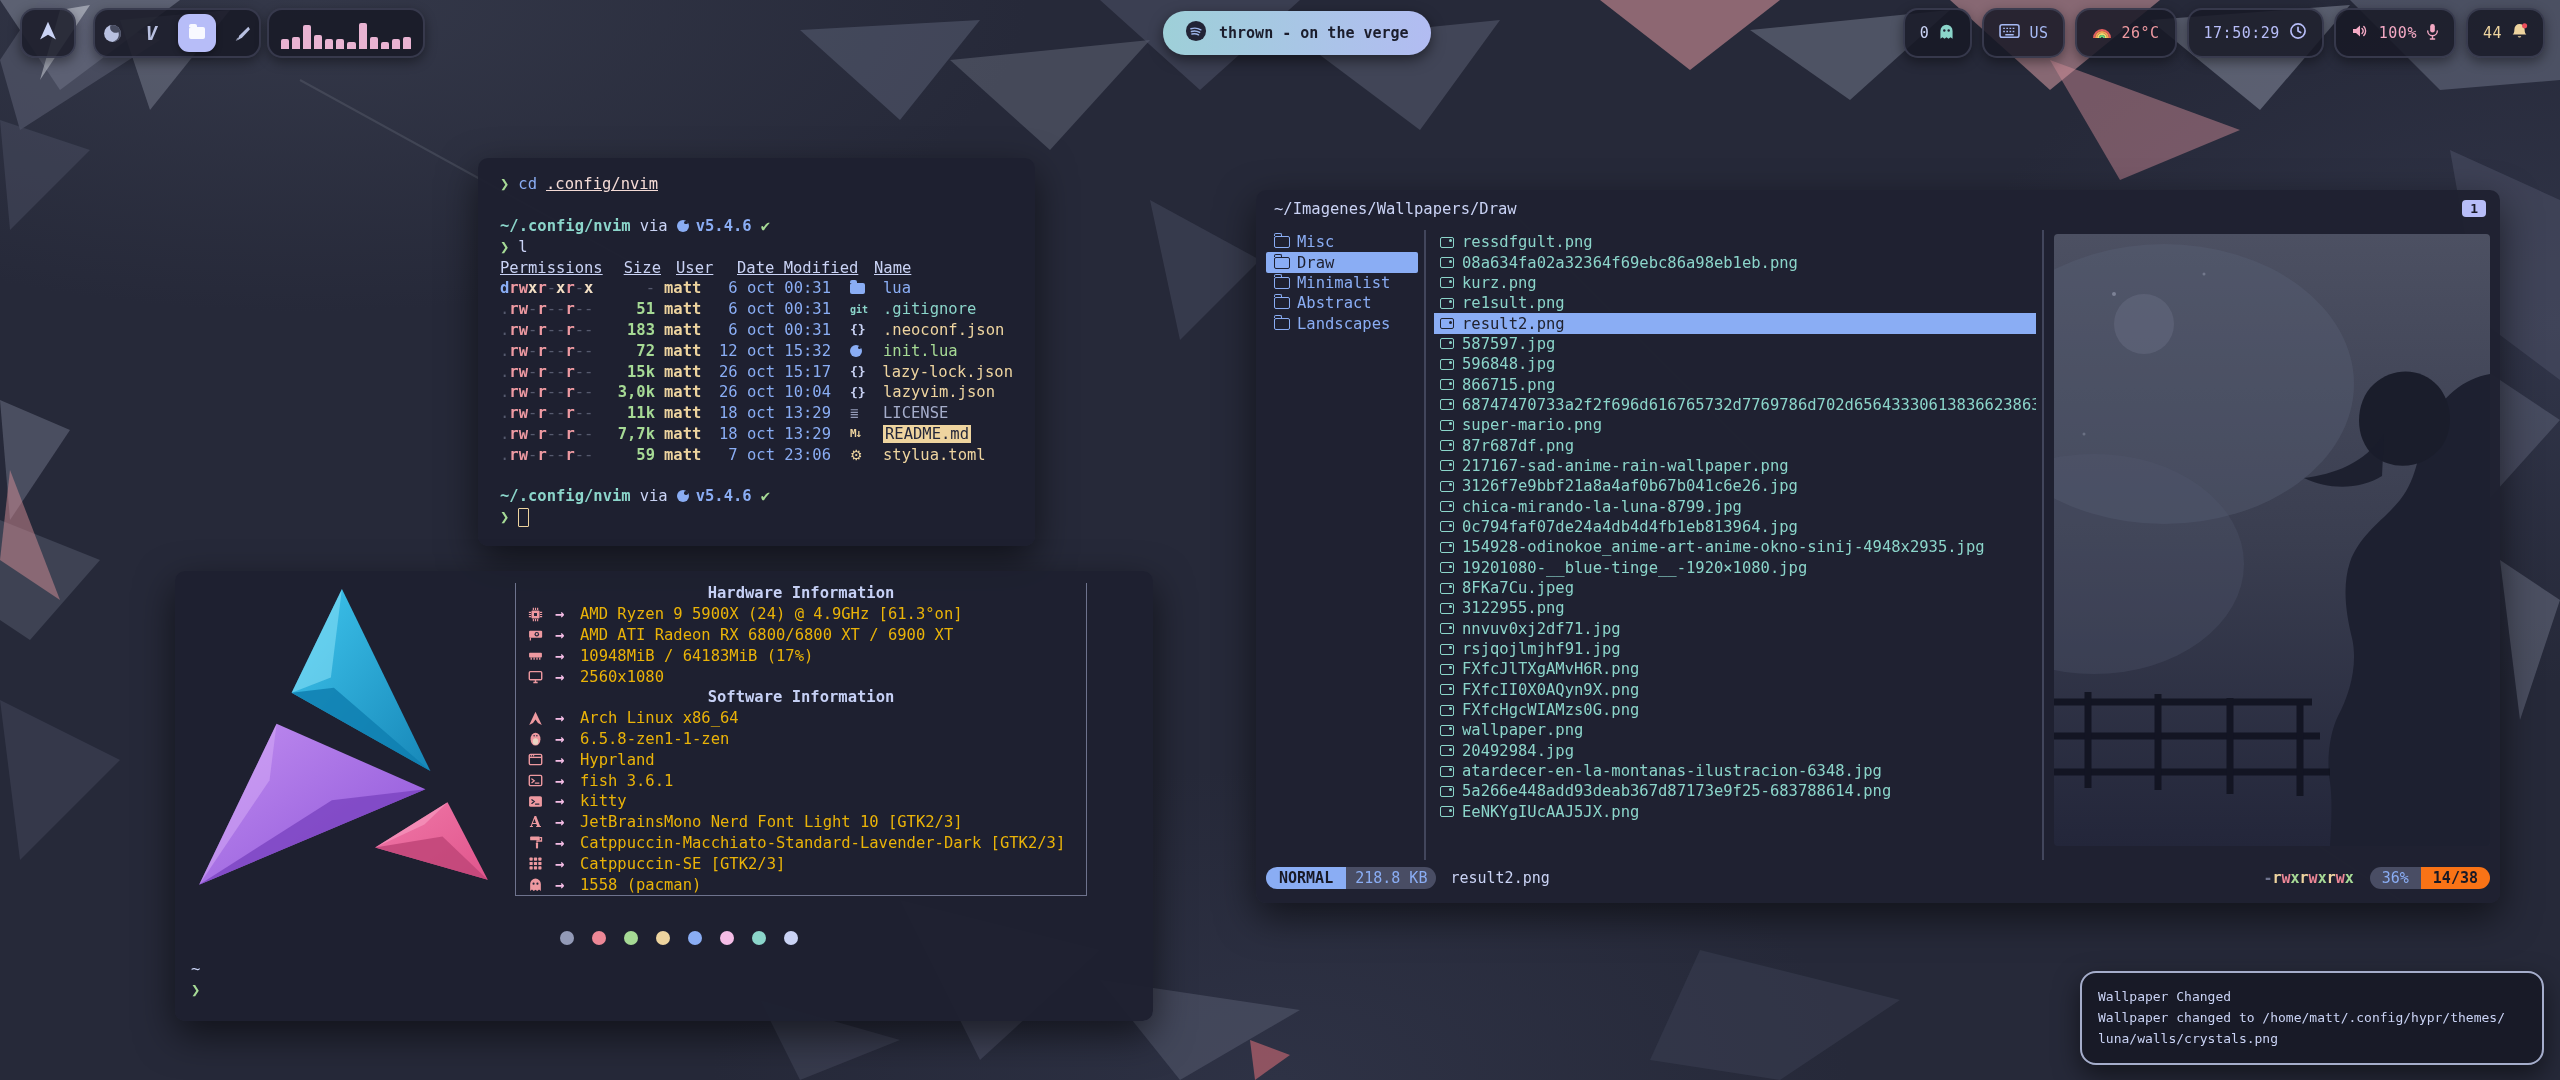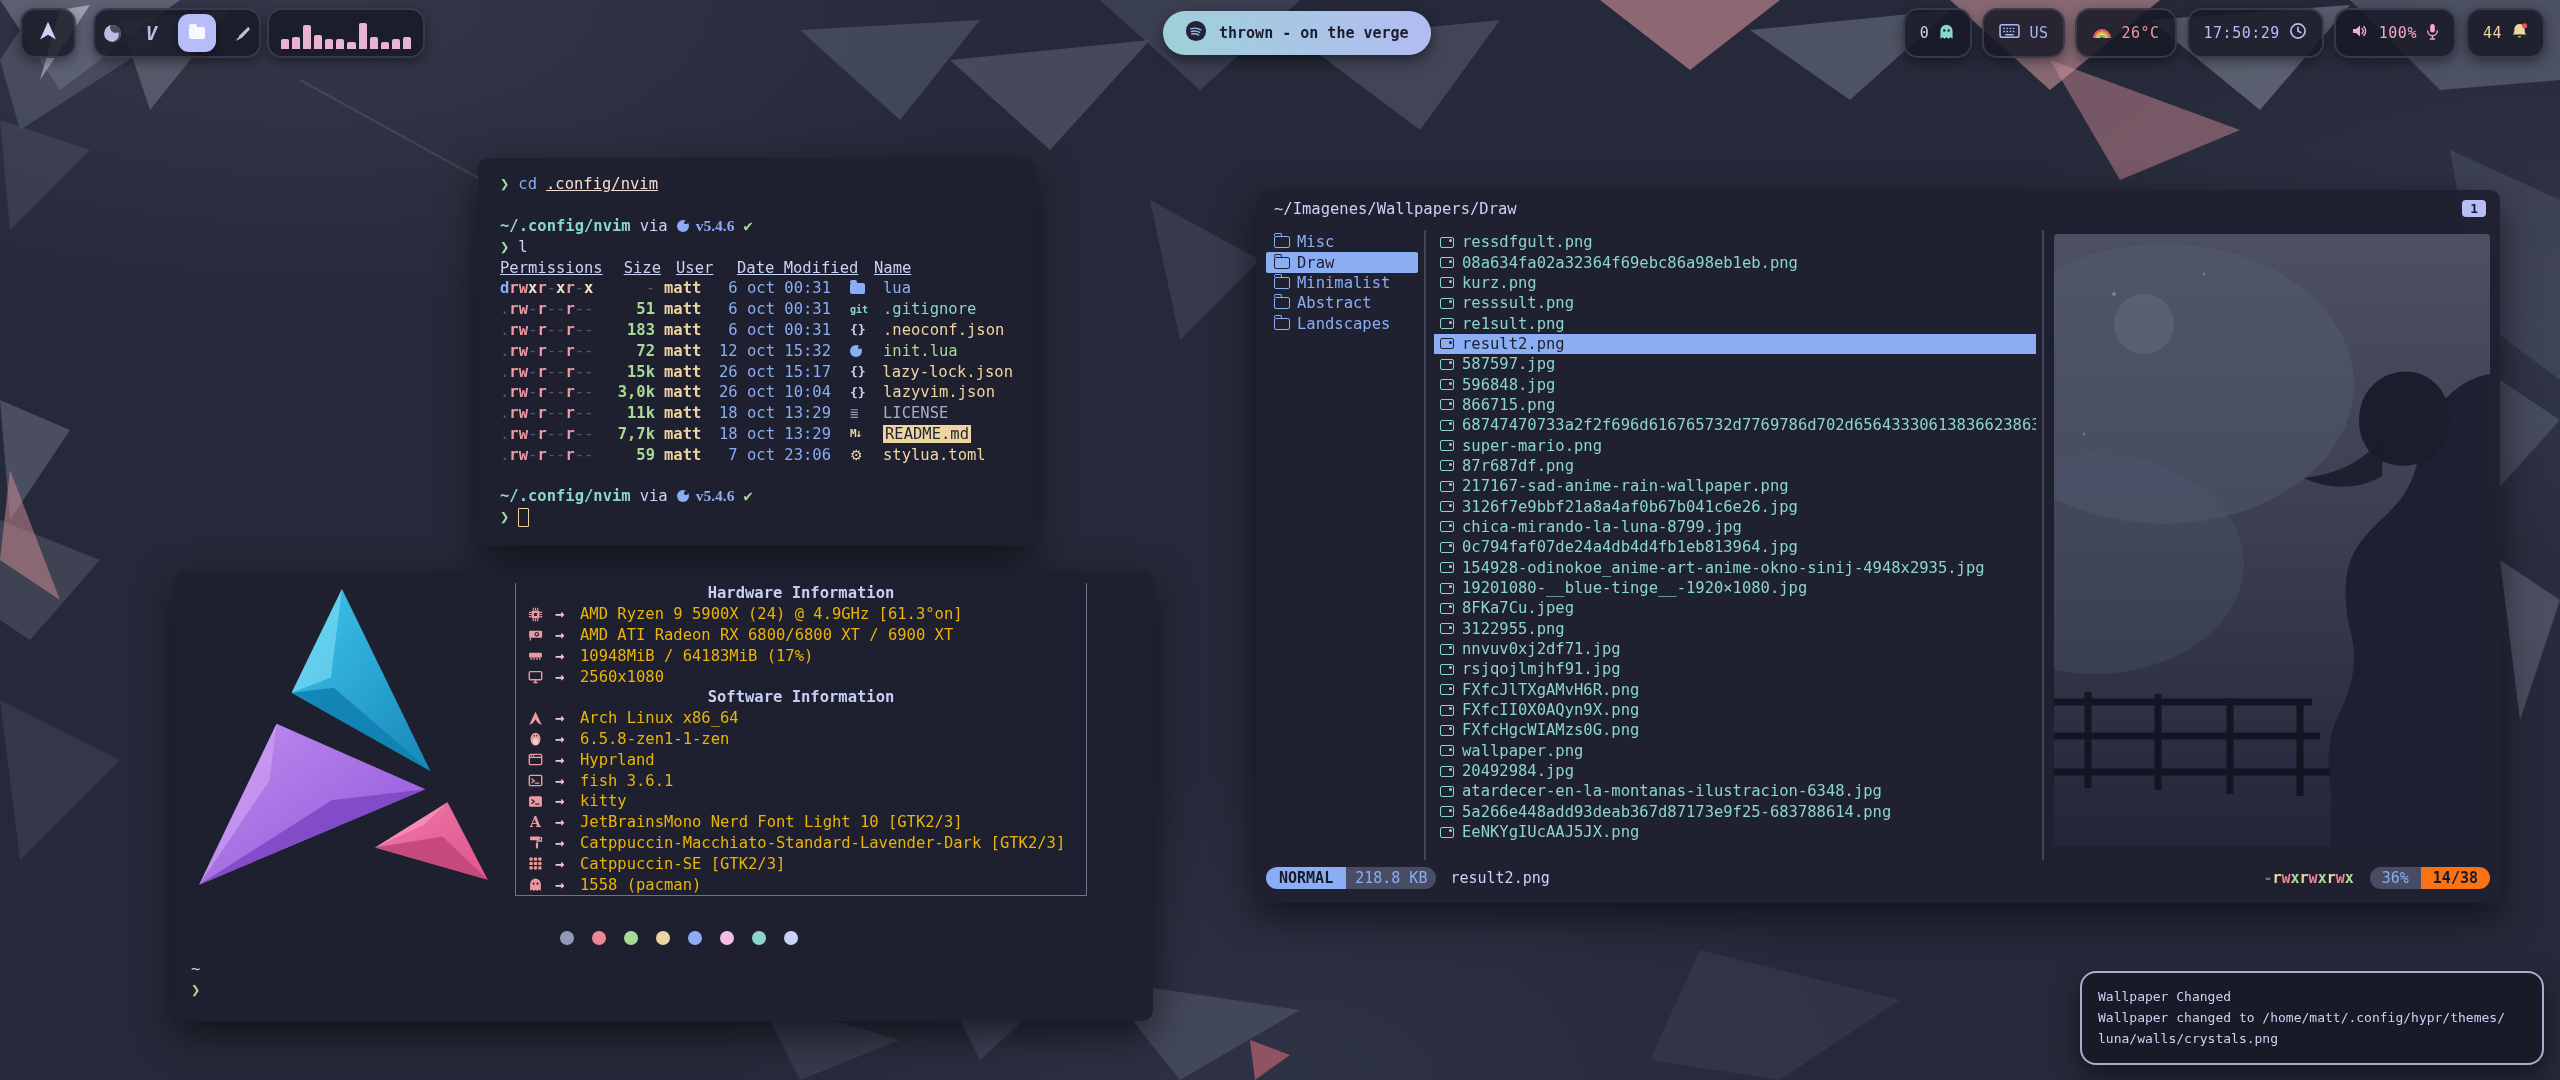--- a/index.html
+++ b/index.html
@@ -47,21 +47,21 @@
 
   
   #terminal{left:478px;top:158px;width:557px;height:388px;padding:16px 22px;
     font-size:15.5px;color:#cad3f5;}
   .tline{height:20.8px;display:flex;align-items:center;white-space:pre;}
   .psym{color:#a6da95;font-weight:bold;margin-right:9px;}
   .cmd{color:#8aadf4;}
   .arg{color:#f4dbd6;text-decoration:underline;margin-left:9px;}
   .cwd{color:#8bd5ca;font-weight:bold;}
   .via{color:#cad3f5;margin:0 9px;}
-  .ver{color:#8aadf4;font-weight:bold;margin-left:7px;font-family:Liberation Serif, serif;}
+  .ver{color:#8aadf4;font-weight:bold;margin-left:7px;}
   .chk{color:#a6da95;font-weight:bold;margin-left:9px;}
   .hdr span{text-decoration:underline;}
   .perm{width:104px;} .sz{width:42px;text-align:right;color:#a6da95;font-weight:bold;}
   .usr{width:46px;color:#eed49f;font-weight:bold;} .dt{width:122px;color:#8aadf4;white-space:pre;}
   .ic{width:24px;display:flex;align-items:center;}
   .perm,.sz,.usr,.dt{flex:none;} .perm{flex:none;}
   .trow>span+span{margin-left:9px;}
   .hdr>span+span{margin-left:15px;}
   .hdr .h-perm{width:104px;} .hdr .h-sz{width:42px;text-align:right;} .hdr .h-usr{width:46px;}
   .hdr .h-dt{width:122px;} 
@@ -586,24 +586,20 @@
         <div class="fitem">
           <span class="iico"></span>
           <span>08a634fa02a32364f69ebc86a98eb1eb.png</span>
         </div>
         <div class="fitem">
           <span class="iico"></span>
           <span>kurz.png</span>
         </div>
         <div class="fitem">
           <span class="iico"></span>
-          <span>resssult.png</span>
-        </div>
-        <div class="fitem">
-          <span class="iico"></span>
           <span>re1sult.png</span>
         </div>
         <div class="fitem sel">
           <span class="iico"></span>
           <span>result2.png</span>
         </div>
         <div class="fitem">
           <span class="iico"></span>
           <span>587597.jpg</span>
         </div>

